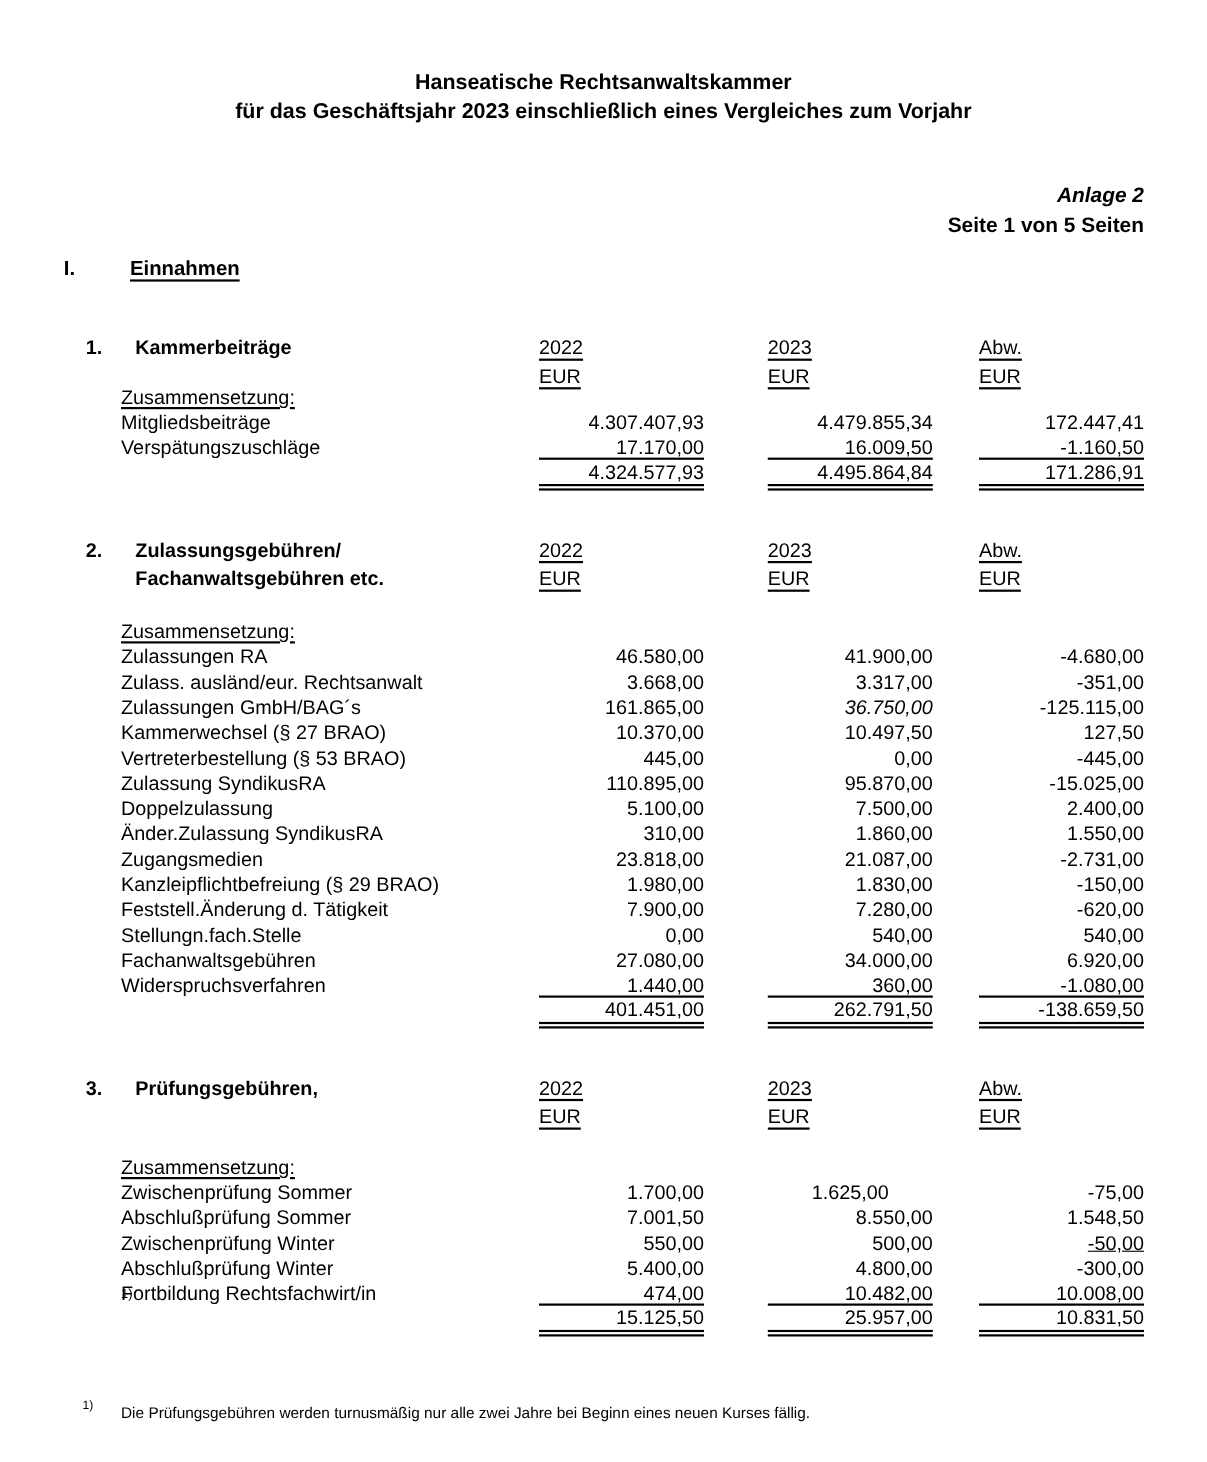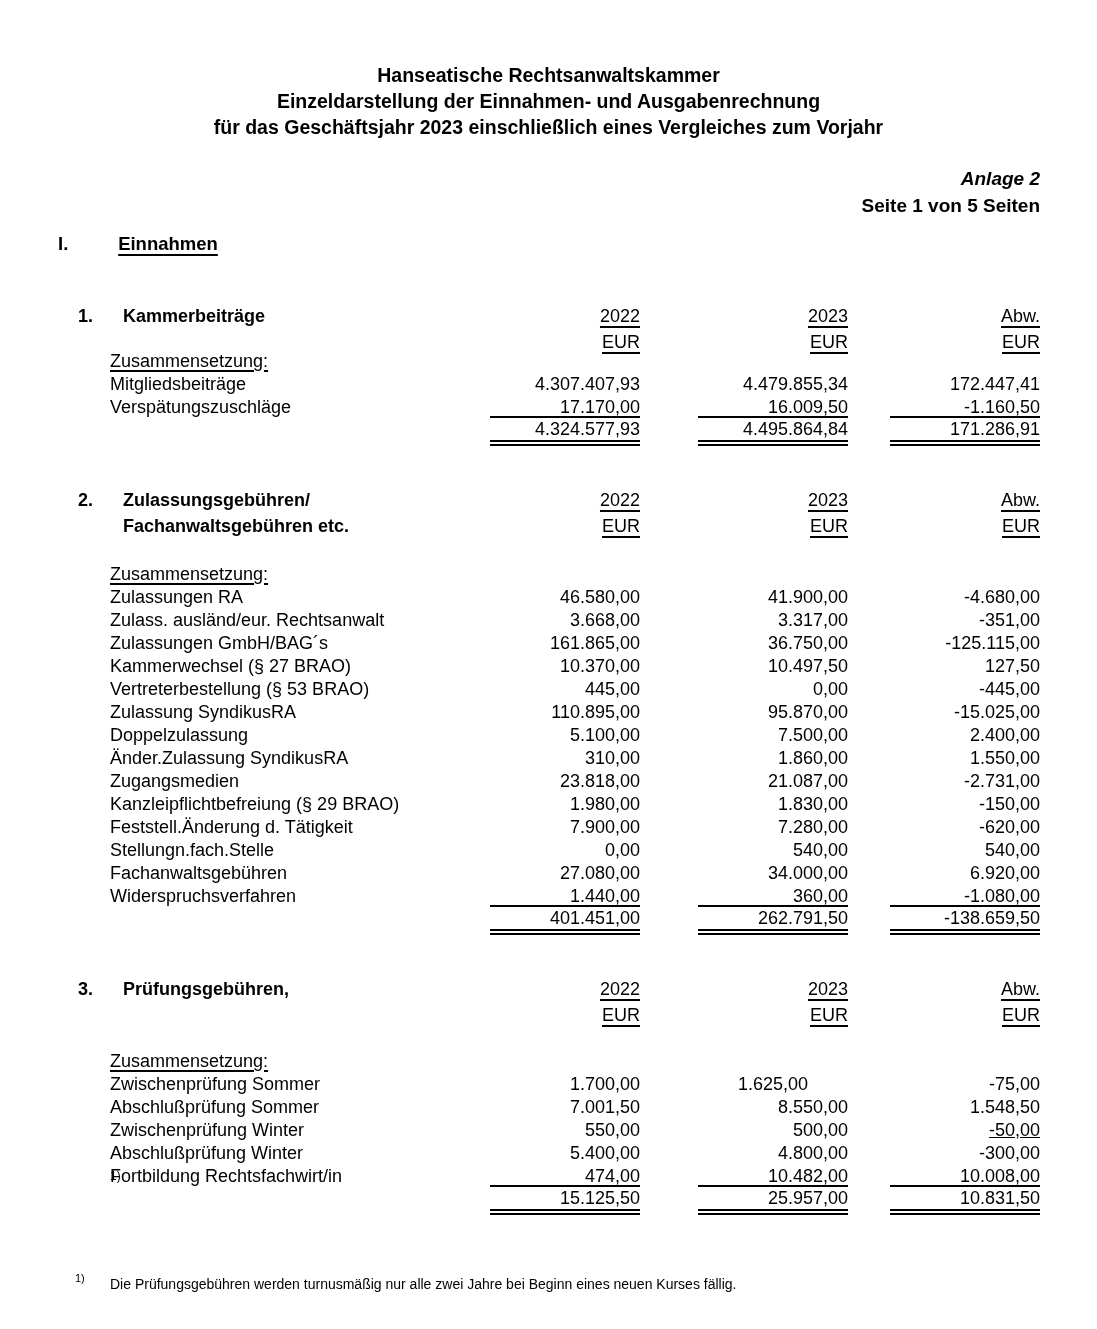--- a/index.html
+++ b/index.html
@@ -18,42 +18,41 @@
   .annex .it{font-style:italic;}
   
   .main-heading{position:absolute;top:233px;left:58px;font-size:18.5px;font-weight:bold;}
   .main-heading .rn{display:inline-block;width:23px;}
   .main-heading .hd{text-decoration:underline;text-underline-offset:4px;text-decoration-thickness:2px;margin-left:32px;}
   
   .sec{position:absolute;left:58px;width:982px;font-size:18px;line-height:23px;}
   .sec span{position:absolute;white-space:nowrap;}
   .secnum{left:20px;font-weight:bold;}
   .sectitle{left:52px;font-weight:bold;margin-left:13px;}
-  .colhead{width:150px;text-align:right;text-decoration:underline;
+  .colhead{width:150px;text-align:left;text-decoration:underline;
     text-underline-offset:4px;text-decoration-thickness:1.5px;}
   .c1{left:432px;} .c2{left:640px;} .c3{left:832px;}
   .zus{left:52px;text-decoration:underline;text-underline-offset:3px;text-decoration-thickness:1.5px;}
   .rows{position:absolute;left:0;top:0;width:100%;height:100%;}
   .rowlabel{left:52px;}
   .rowlabel sup{font-size:12px;}
   .num{width:150px;text-align:right;}
   .num.total{border-top:2px solid #000;border-bottom:6px double #000;line-height:22px;}
   
   .footnote{position:absolute;top:1274px;left:58px;font-size:14px;}
   .footnote sup{position:absolute;left:17px;top:-2px;font-size:11px;}
   .footnote .fn-text{position:absolute;left:52px;top:2px;white-space:nowrap;}
 </style>
 </head>
 <body>
 
 <div class="page">
 
   <div class="doc-title">
     <div>Hanseatische Rechtsanwaltskammer</div>
-    <div>Einzeldarstellung der Einnahmen- und Ausgabenrechnung</div>
     <div>für das Geschäftsjahr 2023 einschließlich eines Vergleiches zum Vorjahr</div>
   </div>
 
   <div class="annex">
     <div class="it">Anlage 2</div>
     <div>Seite 1 von 5 Seiten</div>
   </div>
 
   <div class="main-heading">
     <span class="rn">I.</span>
@@ -111,21 +110,21 @@
         <span class="rowlabel" style="top: 120px;">
           <span>Zulass. ausländ/eur. Rechtsanwalt</span>
         </span>
         <span class="num" style="top: 120px; left: 432px;">3.668,00</span>
         <span class="num" style="top: 120px; left: 640px;">3.317,00</span>
         <span class="num" style="top: 120px; left: 832px;">-351,00</span>
         <span class="rowlabel" style="top: 143px;">
           <span>Zulassungen GmbH/BAG´s</span>
         </span>
         <span class="num" style="top: 143px; left: 432px;">161.865,00</span>
-        <span class="num" style="top: 143px; left: 640px;">36.750,00</span>
+        <span class="num" style="top: 143px; left: 640px; font-style: italic;">36.750,00</span>
         <span class="num" style="top: 143px; left: 832px;">-125.115,00</span>
         <span class="rowlabel" style="top: 166px;">
           <span>Kammerwechsel (§ 27 BRAO)</span>
         </span>
         <span class="num" style="top: 166px; left: 432px;">10.370,00</span>
         <span class="num" style="top: 166px; left: 640px;">10.497,50</span>
         <span class="num" style="top: 166px; left: 832px;">127,50</span>
         <span class="rowlabel" style="top: 189px;">
           <span>Vertreterbestellung (§ 53 BRAO)</span>
         </span>

